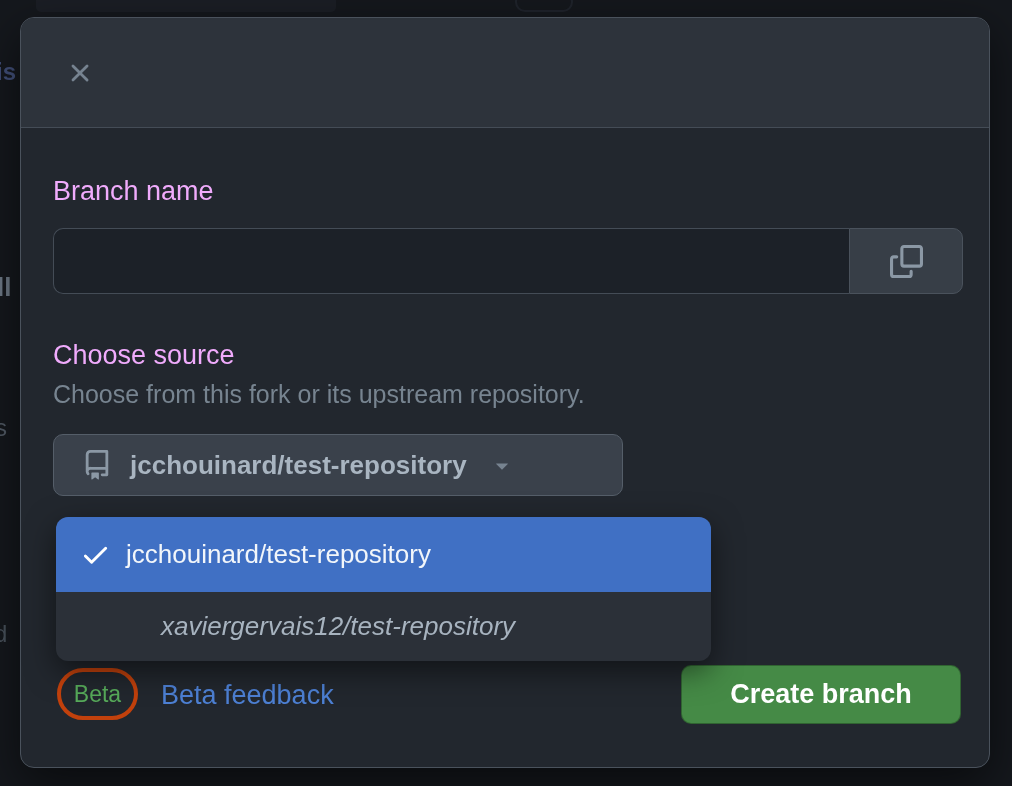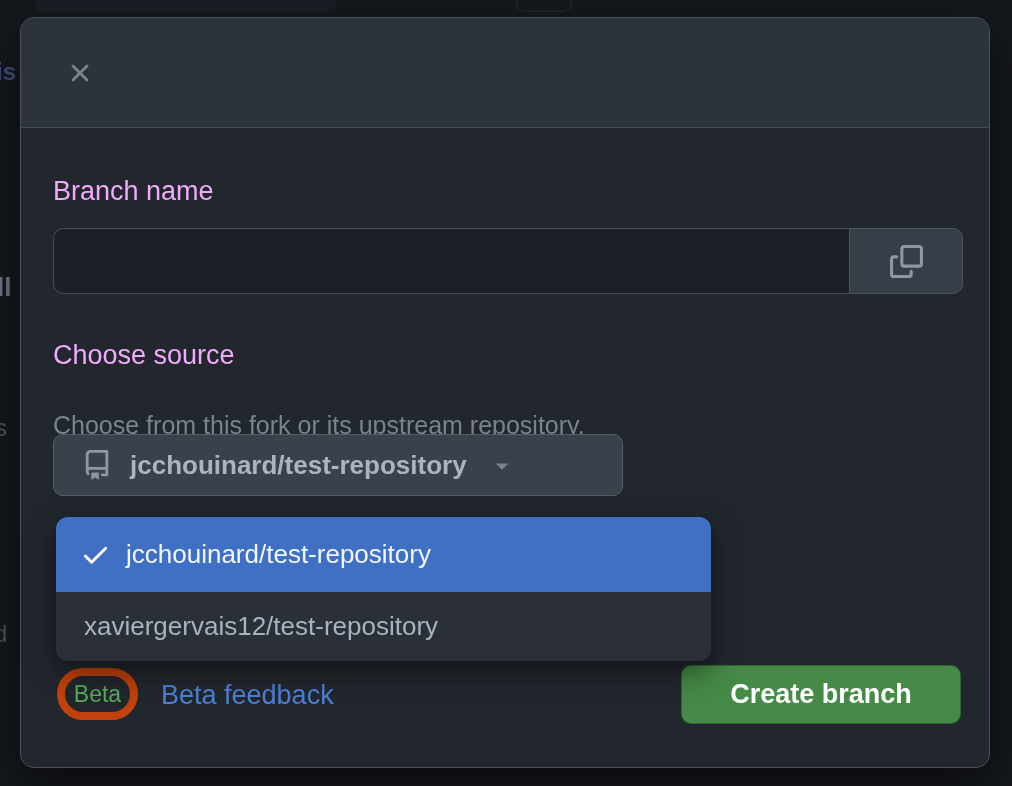--- a/index.html
+++ b/index.html
@@ -57,21 +57,21 @@
 
   
   .field-label {
     position: absolute; left: 32px;
     font-size: 27px; font-weight: 400; color: #f0abfc;
   }
   .label-branch-name { top: 158px; }
   .label-branch-source { top: 322px; }
   .field-desc {
     position: absolute; left: 32px; top: 362px;
-    font-size: 25px; color: #778490; font-weight: 400; margin-top: 31px;
+    font-size: 25px; color: #778490; font-weight: 400;
   }
 
   
   .input-group {
     position: absolute; left: 32px; top: 210px;
     width: 910px; height: 66px;
     display: flex;
   }
   .branch-input {
     flex: 1; height: 100%;
@@ -130,28 +130,29 @@
     height: 75px;
     background: #4070c4;
     color: #f2f6fa;
     padding-left: 24px;
   }
   .option-selected .check-ic { width: 31px; height: 31px; color: #ffffff; flex: none; }
   .option-selected .option-label { margin-left: 15px; }
   .option-plain {
     height: 69px;
     color: #a7b3bf;
-    padding-left: 28px;
+    padding-left: 105px;
+    font-style: italic;
   }
 
   
   .beta-badge {
     position: absolute; left: 36px; top: 650px;
     width: 81px; height: 52px;
-    border: 8px solid #c2410c;
+    border: 4px solid #c2410c;
     border-radius: 26px;
     display: flex; align-items: center; justify-content: center;
     font-size: 23px; color: #57ab5a; font-weight: 400;
   }
   .feedback-link {
     position: absolute; left: 140px; top: 662px;
     font-size: 27px; color: #4d80d4; text-decoration: none; cursor: pointer;
   }
   .create-btn {
     position: absolute; right: 28px; top: 647px;

